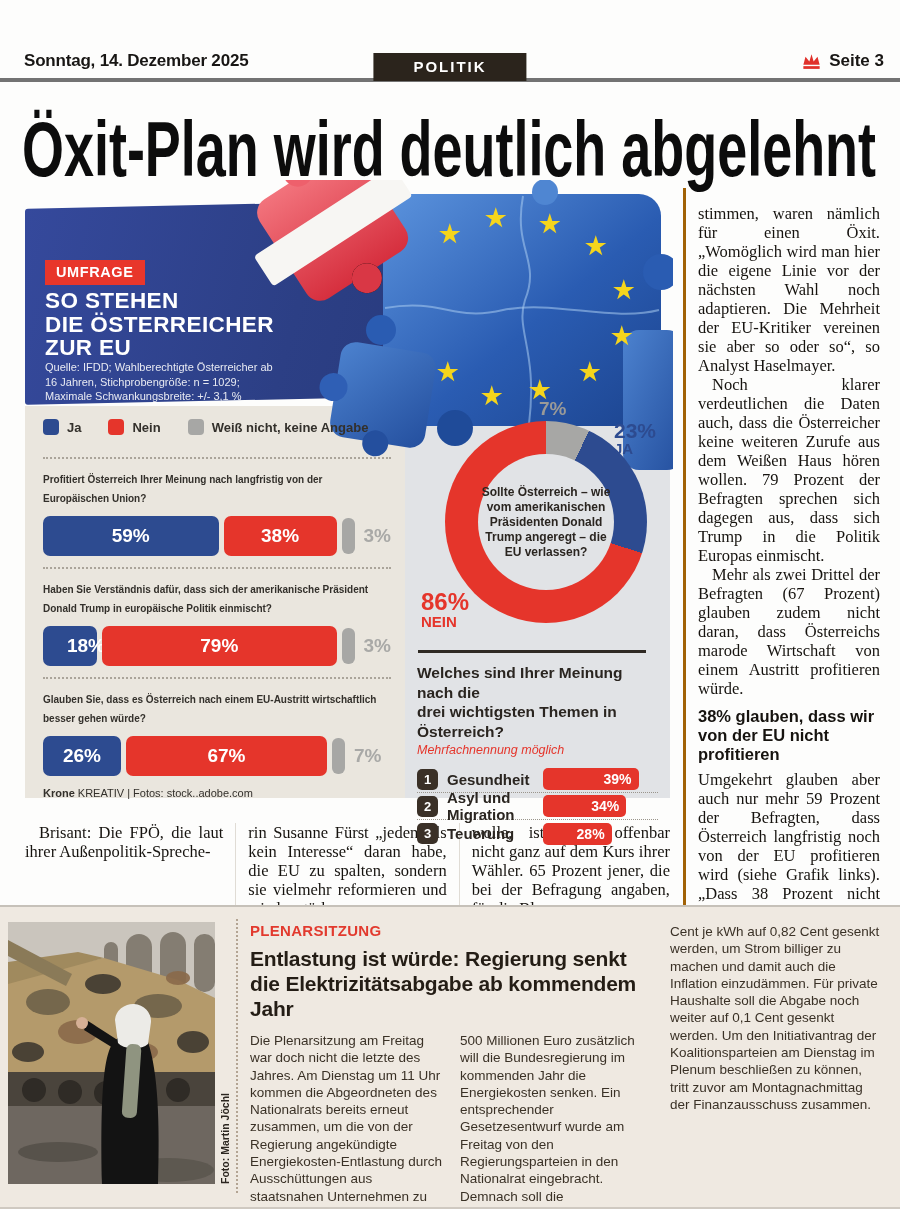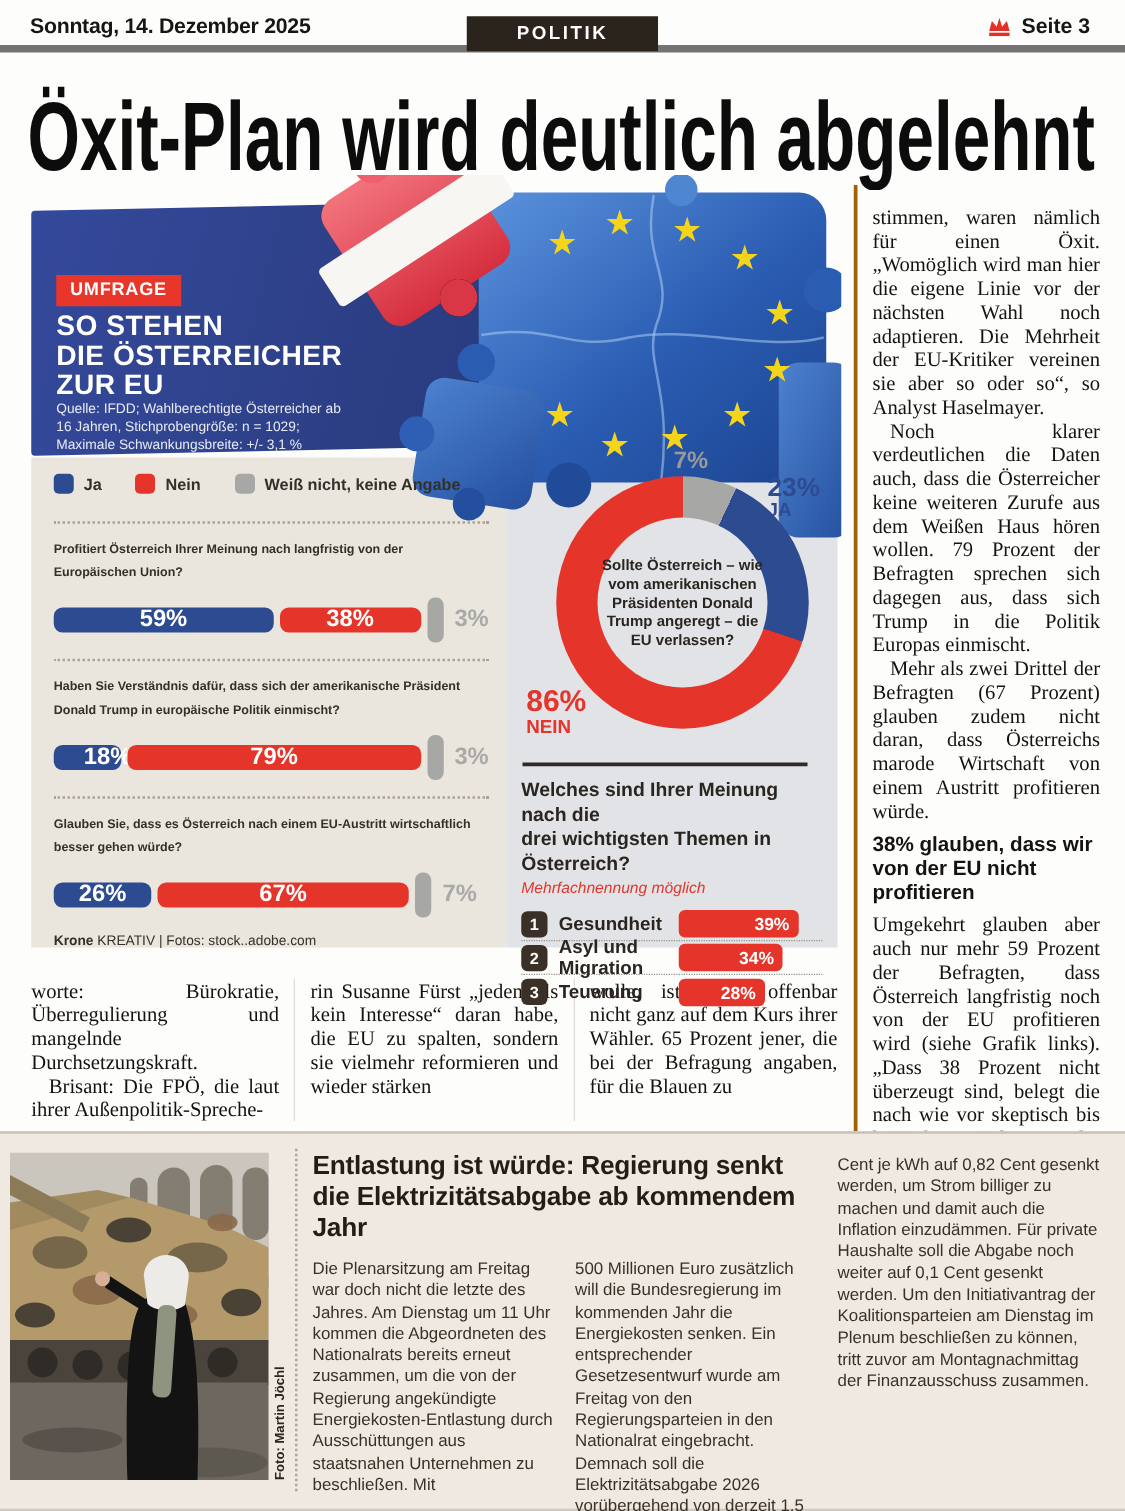--- a/index.html
+++ b/index.html
@@ -1,24 +1,24 @@
 <!DOCTYPE html>
 <html lang="de"><head>
 <meta charset="utf-8">
 <style>
   * { margin:0; padding:0; box-sizing:border-box; }
   body { background:#ffffff; font-family:"Liberation Sans", sans-serif; color:#111; }
   .page { position:relative; width:900px; height:1209px; background:#fdfdfc; overflow:hidden; margin:0 auto; }
 
   
-  .header { position:relative; height:42px; border-bottom:6px solid #737373; }
+  .header { position:relative; height:42px; border-bottom:4px solid #737373;margin-top:40px; }
   .date { position:absolute; left:24px; top:11px; font-weight:bold; font-size:17px; letter-spacing:-0.2px; color:#181614; }
   .politik-badge { position:absolute; left:50%; transform:translateX(-50%); top:13px; background:#2b241c; color:#fff;
     font-weight:bold; font-size:15px; letter-spacing:2px; padding:5px 40px 6px; z-index:2; }
-  .pageno { position:absolute; right:28px; top:11px; font-weight:bold; font-size:17px; color:#181614; display:flex; align-items:center; gap:7px; }
+  .pageno { position:absolute; right:16px; top:11px; font-weight:bold; font-size:17px; color:#181614; display:flex; align-items:center; gap:7px; }
   .crown { width:21px; height:18px; display:inline-block; }
 
   
   .headline-wrap { padding:10px 20px 0 22px; height:104px; }
 
   
   .main { display:flex; padding:2px 20px 0 25px; gap:13px; }
   .left-col { width:645px; flex:none; }
   .right-col { flex:1; border-left:3px solid #a16207; padding:16px 0 0 12px;
     font-family:"Liberation Serif", serif; font-size:16.5px; line-height:19px; text-align:justify; color:#16130f; }
@@ -44,21 +44,21 @@
   .beige-inner { position:absolute; left:0; top:218px; width:380px; height:392px; z-index:4; padding:13px 14px 0 18px; }
   .legend { display:flex; align-items:center; gap:9px; margin-bottom:22px; }
   .legend-item { display:flex; align-items:center; gap:8px; margin-right:18px; }
   .legend-item:last-child { margin-right:0; }
   .legend-swatch { width:16px; height:16px; border-radius:4px; flex:none; }
   .legend-label { font-size:13px; font-weight:600; color:#33302b; white-space:nowrap; }
 
   .q-block { border-top:2px dotted #aaa49a; padding-top:11px; margin-bottom:13px; }
   .q-text { font-size:10px; font-weight:600; line-height:19px; color:#33302b; margin-bottom:10px; }
   .q-bars { display:flex; align-items:center; gap:5px; height:36px; }
-  .seg { height:20px; border-radius:7px; display:flex; align-items:center; justify-content:center; }
+  .seg { height:40px; border-radius:7px; display:flex; align-items:center; justify-content:center; }
   .seg span { color:#fff; font-weight:bold; font-size:19px; }
   .seg-stub { width:13px; height:36px; border-radius:6px; flex:none; }
   .seg-rest { font-weight:bold; font-size:19px; color:#a9a9a7; margin-left:4px; }
   .credit { font-size:11px; color:#33302b; margin-top:2px; }
   .credit b { font-weight:bold; }
 
   .gray-inner { position:absolute; left:380px; top:208px; width:265px; height:402px; z-index:4; padding:0 12px; }
   .donut-area { position:relative; height:246px; }
   .donut { position:absolute; left:28px; top:25px; width:202px; height:202px; border-radius:50%; }
   .donut-hole { position:absolute; left:33px; top:33px; width:136px; height:136px; border-radius:50%; background:#e1e3e6;
@@ -312,21 +312,20 @@
                 <div class="theme-bar" style="width: 68.6px; background: rgb(229, 53, 43);">
                   <span>28%</span>
                 </div>
               </div>
             </div>
         </div>
       </div>
 
       <div class="mid">
         <div class="mid-col" id="mid0">
-            <p>worte: Bürokratie, Überregulierung und mangelnde Durchsetzungskraft.</p>
             <p class="ind">Brisant: Die FPÖ, die laut ihrer Außenpolitik-Spreche-</p>
           </div>
         <div class="mid-col" id="mid1">
             <p>rin Susanne Fürst „jedenfalls kein Interesse“ daran habe, die EU zu spalten, sondern sie vielmehr reformieren und wieder stärken</p>
           </div>
         <div class="mid-col" id="mid2">
             <p>wolle, ist damit offenbar nicht ganz auf dem Kurs ihrer Wähler. 65 Prozent jener, die bei der Befragung angaben, für die Blauen zu</p>
           </div>
       </div>
     </div>
@@ -393,20 +392,21 @@
           <path d="M107,98 a18,17 0 1 1 36,2 l-3,22 a17,9 0 0 1 -30,-1 Z" fill="#ecebe7"></path>
           <rect x="116" y="122" width="15" height="74" rx="6" fill="#8f9480" transform="rotate(4 123 160)"></rect>
         </g>
       </svg>
     </div>
     <div class="photo-credit">Foto: Martin Jöchl</div>
     <div class="vdot"></div>
 
     <div class="bottom-content">
       <div class="bc-left">
+        <div class="kicker">PLENARSITZUNG</div>
         <div class="b-headline">Entlastung ist würde: Regierung senkt die Elektrizitätsabgabe ab kommendem Jahr</div>
         <div class="bc-cols">
           <div class="bc-col" id="bc0">
               <p>Die Plenarsitzung am Freitag war doch nicht die letzte des Jahres. Am Dienstag um 11 Uhr kommen die Abgeordneten des Nationalrats bereits erneut zusammen, um die von der Regierung angekündigte Energiekosten-Entlastung durch Ausschüttungen aus staatsnahen Unternehmen zu beschließen. Mit</p>
             </div>
           <div class="bc-col" id="bc1">
               <p>500 Millionen Euro zusätzlich will die Bundesregierung im kommenden Jahr die Energiekosten senken. Ein entsprechender Gesetzesentwurf wurde am Freitag von den Regierungsparteien in den Nationalrat eingebracht. Demnach soll die Elektrizitätsabgabe 2026 vorübergehend von derzeit 1,5</p>
             </div>
         </div>
       </div>

